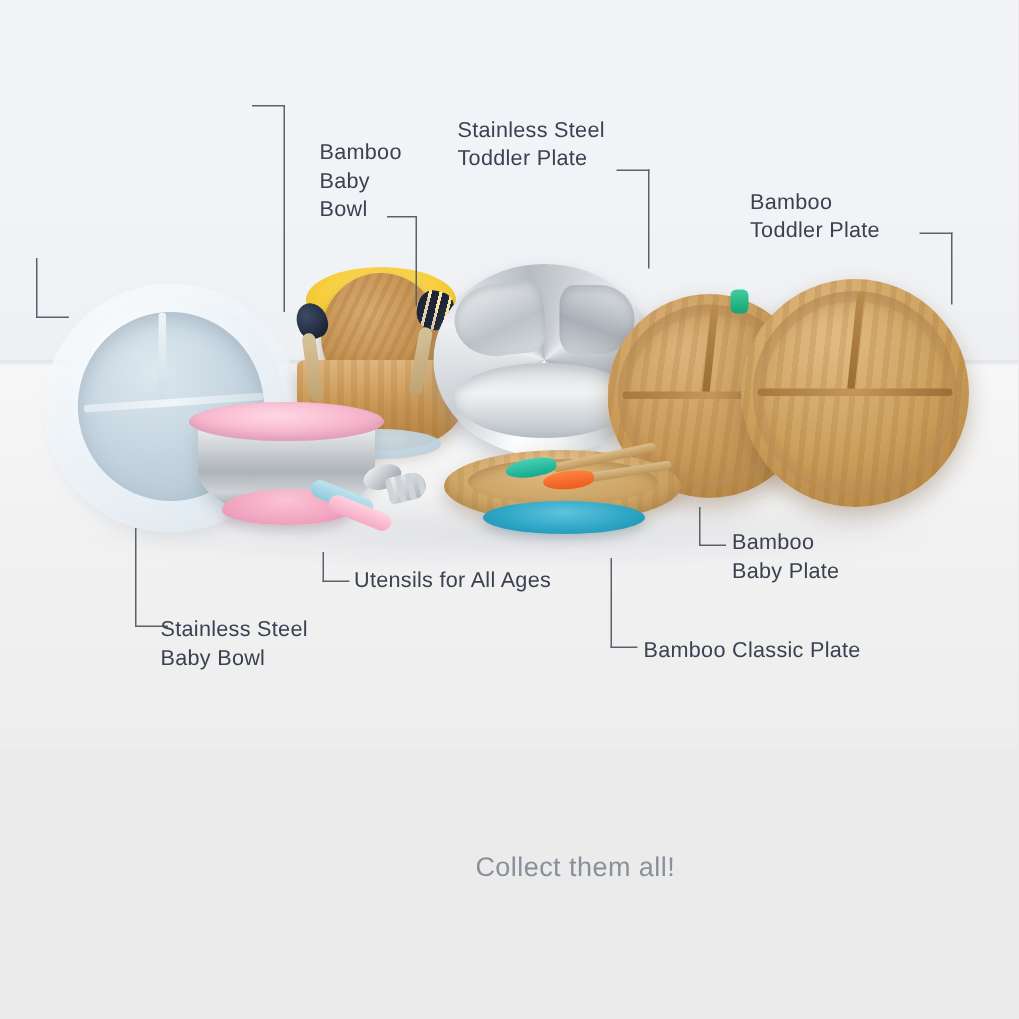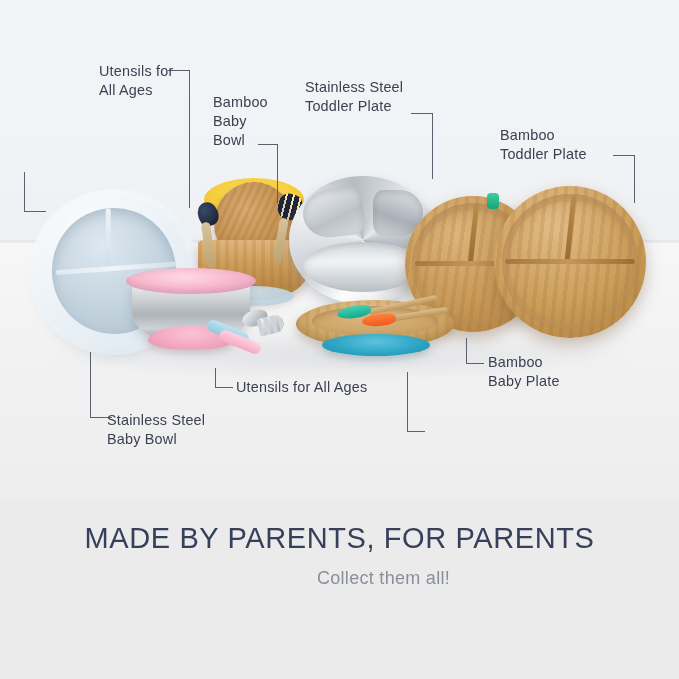--- a/index.html
+++ b/index.html
@@ -425,38 +425,36 @@
     <i class="v" style="left:0;top:0;height:26px;"></i>
     <i class="h" style="left:0;top:25px;width:18px;"></i>
   </div>
 
   <div class="leader" style="left:407px;top:372px;width:18px;height:62px;">
     <i class="v" style="left:0;top:0;height:60px;"></i>
     <i class="h" style="left:0;top:59px;width:18px;"></i>
   </div>
 
 
-  <div class="lbl" style="left:99px;top:62px;width:120px;">Utensils for
-All Ages</div>
 
   <div class="lbl" style="left:213px;top:93px;width:90px;">Bamboo
 Baby
 Bowl</div>
 
   <div class="lbl" style="left:305px;top:78px;width:140px;">Stainless Steel
 Toddler Plate</div>
 
   <div class="lbl" style="left:500px;top:126px;width:150px;">Bamboo
 Toddler Plate</div>
 
   <div class="lbl" style="left:107px;top:411px;width:160px;">Stainless Steel
 Baby Bowl</div>
 
   <div class="lbl" style="left:236px;top:378px;width:180px;">Utensils for All Ages</div>
 
   <div class="lbl" style="left:488px;top:353px;width:140px;">Bamboo
 Baby Plate</div>
 
-
-  <div class="headline">MADE BY PARENTS, FOR PARENTS</div>
+  <div class="lbl" style="left:429px;top:425px;width:200px;">Bamboo Classic Plate</div>
+
   <div class="subline">Collect them all!</div>
 
 </div>
 
 </body></html>

